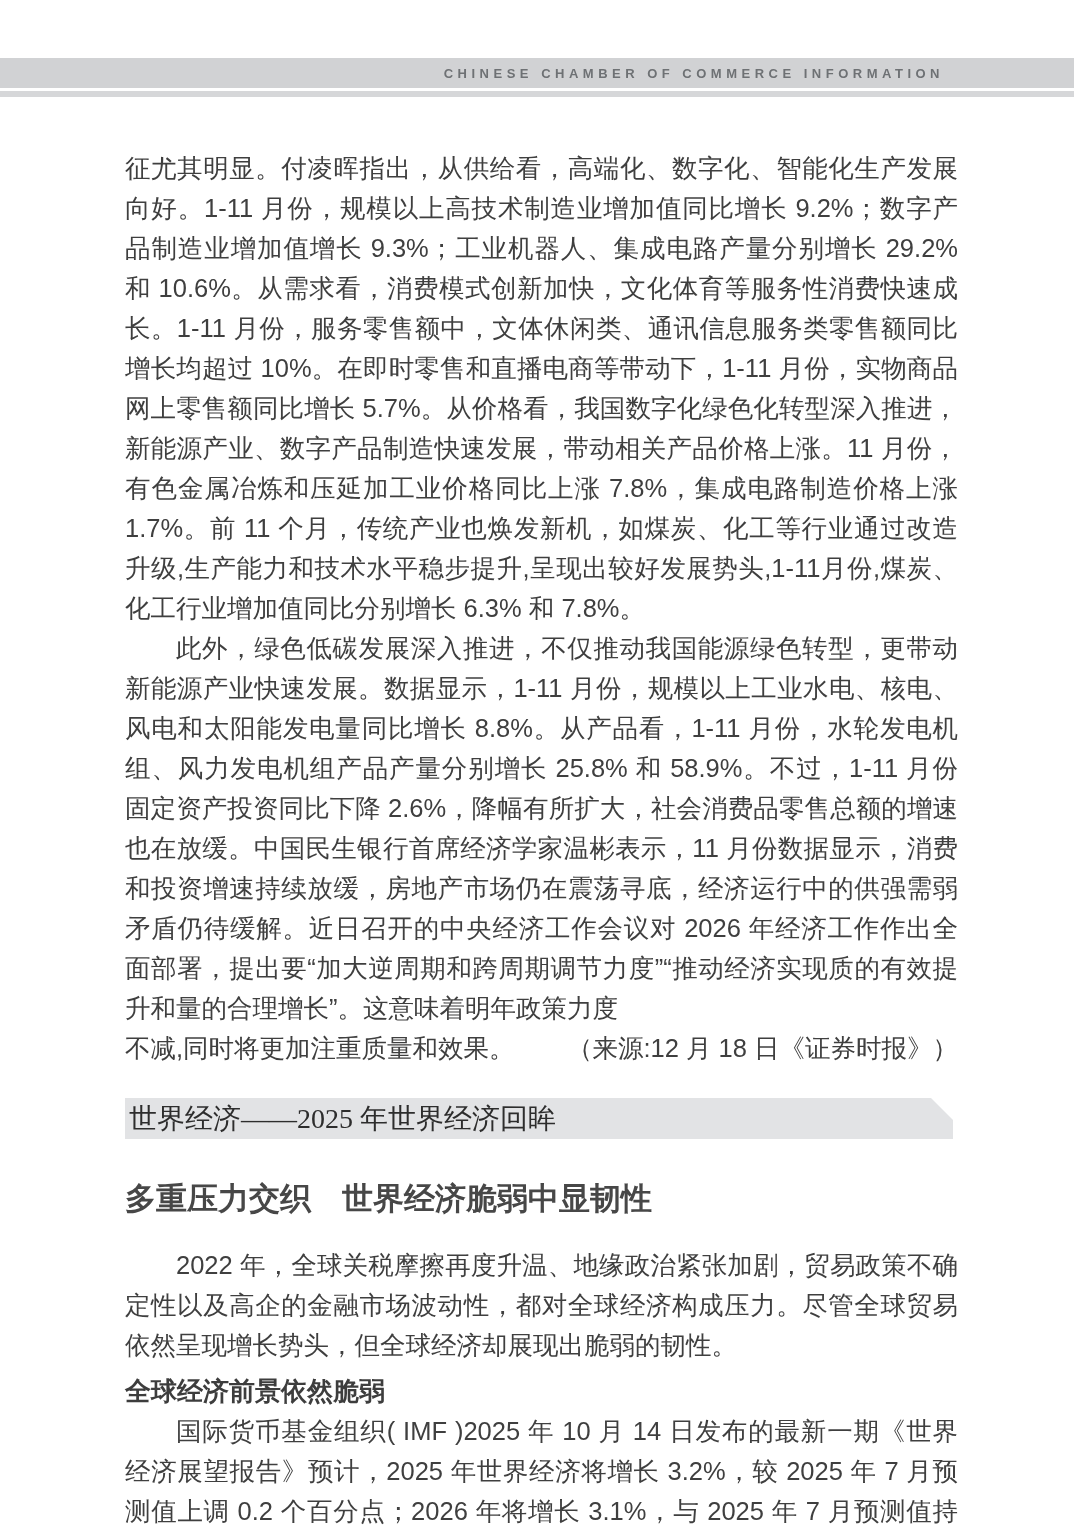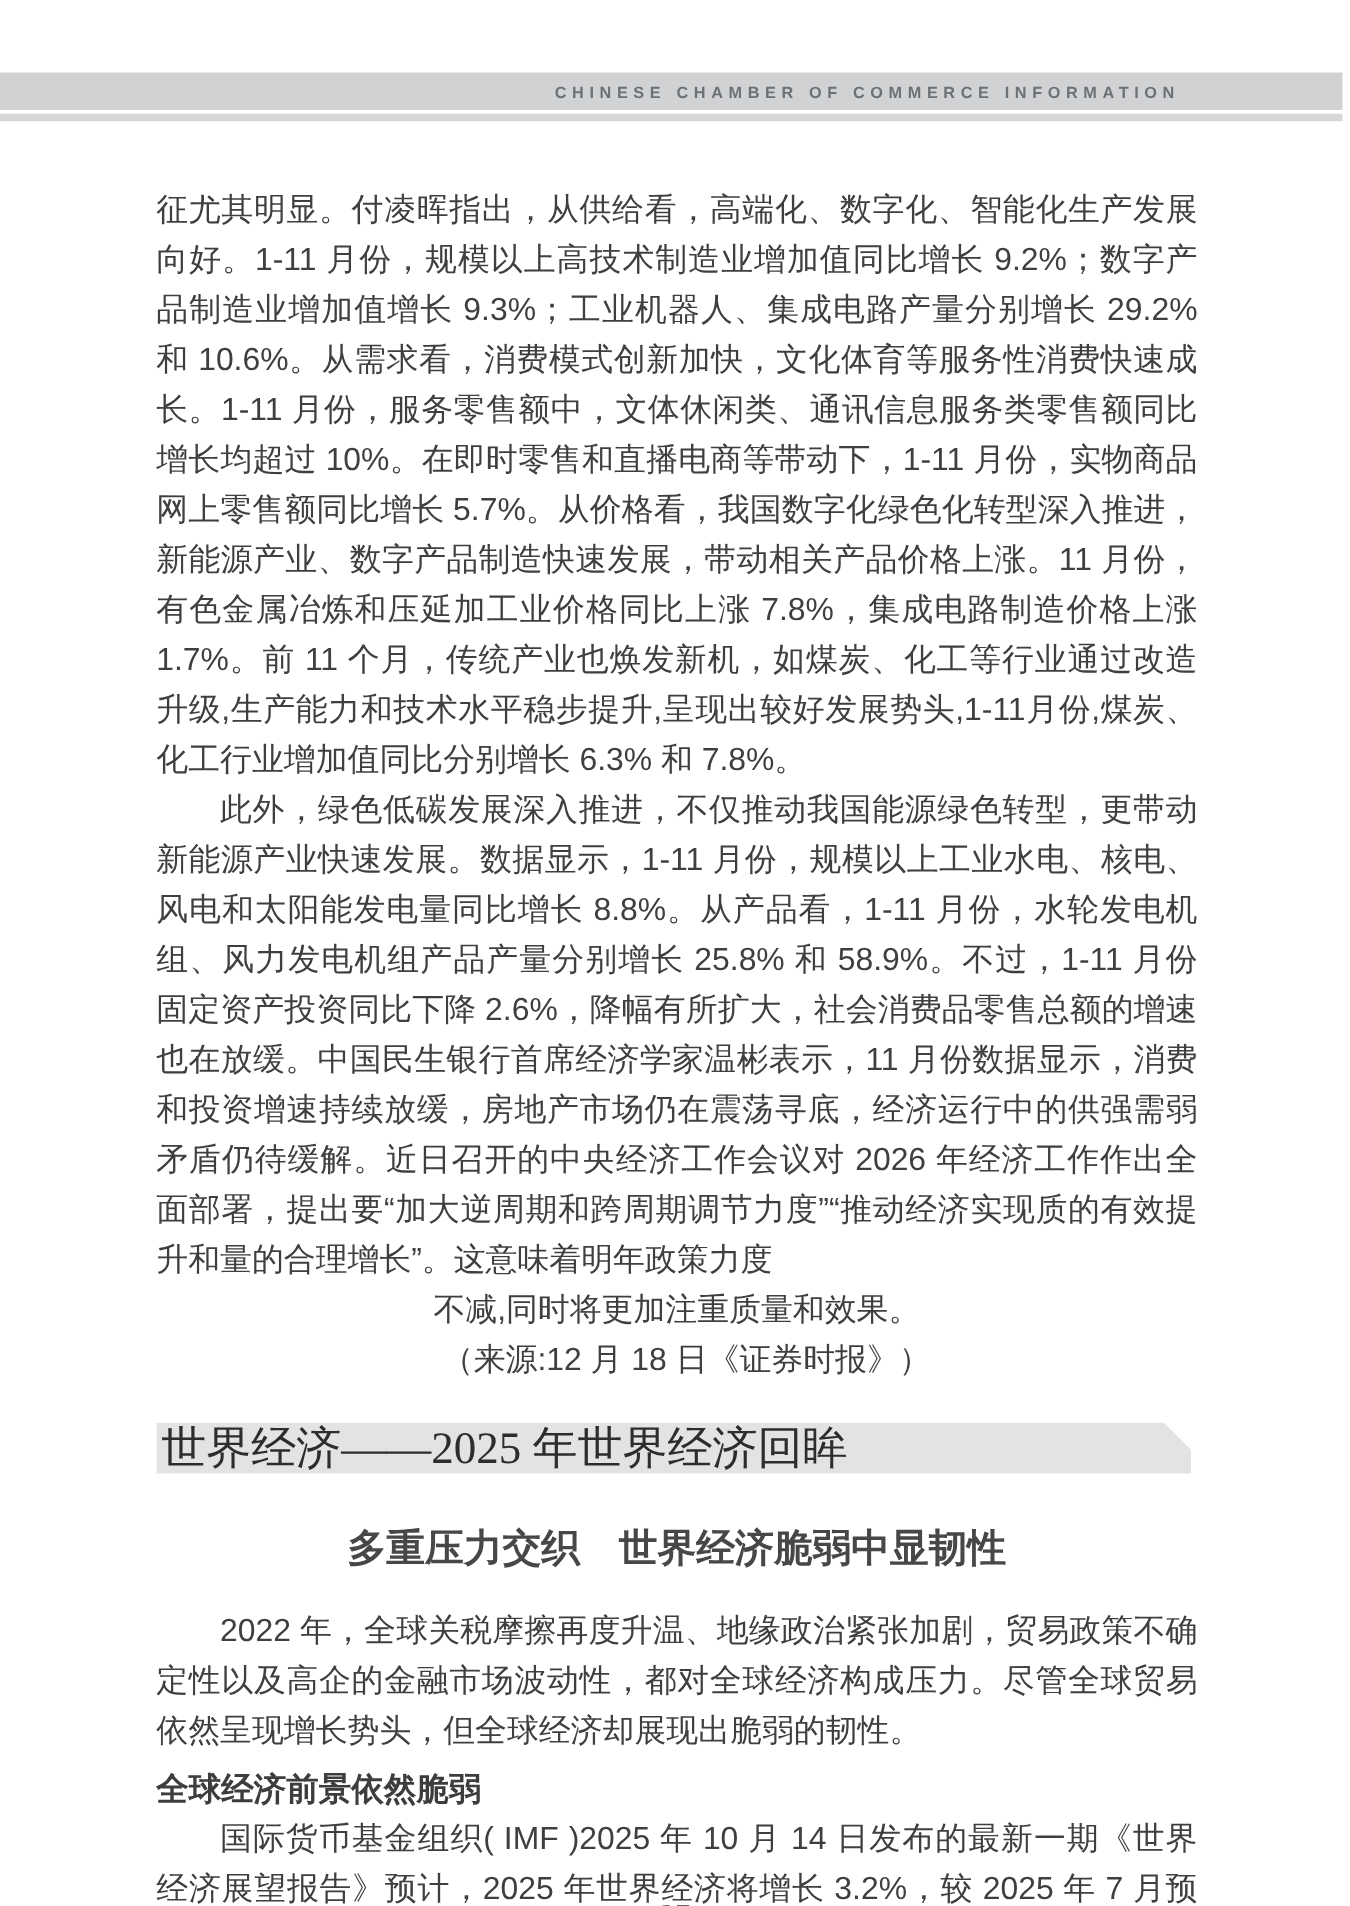--- a/index.html
+++ b/index.html
@@ -60,51 +60,49 @@
     color: #3f3f3f;
     text-align: justify;
     text-justify: inter-ideograph;
   }
   .indent { text-indent: 2em; }
   .first-par { margin-top: 27px; }
 
   .last-line-row {
     display: flex;
     justify-content: space-between;
-    align-items: center;
+    align-items: flex-start;
     font-size: 25.5px;
     line-height: 40px;
     color: #3f3f3f;
-    flex-direction: column;
   }
   .last-line-row .source { white-space: nowrap; margin-left: 15px; }
 
   
   .section-bar {
     margin-top: 30px;
     width: 828px;
     height: 41px;
     background: #e2e3e5;
     clip-path: polygon(0 0, calc(100% - 22px) 0, 100% 22px, 100% 100%, 0 100%);
     display: flex;
     align-items: center;
     padding-left: 4px;
     box-sizing: border-box;
   }
   .section-bar-title {
     font-family: "Liberation Serif", serif;
-    font-size: 36px;
+    font-size: 28px;
     color: #2d2d2d;
     white-space: nowrap;
   }
 
   
   .article-title {
     margin-top: 40px;
-    text-align: center;
     font-size: 31px;
     line-height: 40px;
     font-weight: bold;
     color: #474747;
   }
   .intro-par { margin-top: 26px; }
   .subheading {
     margin-top: 6px;
     text-align: left;
     font-size: 26px;

